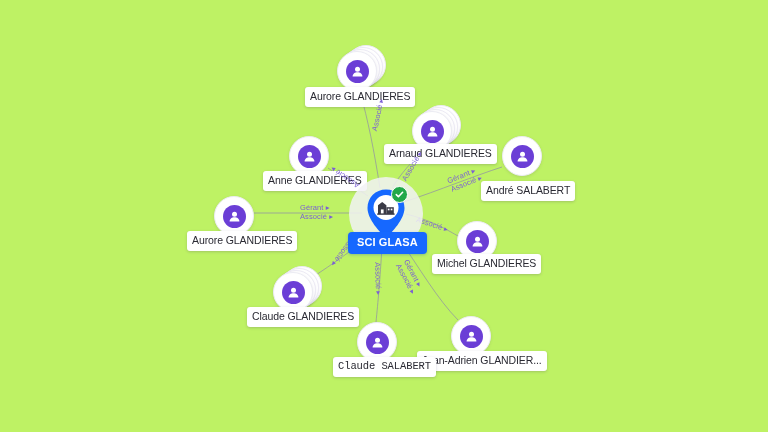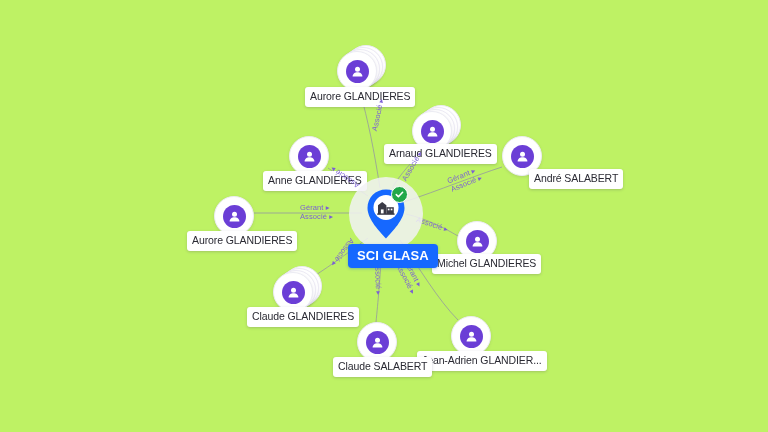--- a/index.html
+++ b/index.html
@@ -126,25 +126,25 @@
     border-radius: 50%;
     background: #21a84a;
     border: 1.5px solid #ffffff;
     display: flex;
     align-items: center;
     justify-content: center;
   }
   .company-label {
     position: absolute;
     left: -38px;
-    top: 30px;
+    top: 18px;
     white-space: nowrap;
     background: #1668ff;
     color: #ffffff;
-    font-size: 13px;
+    font-size: 11px;
     font-weight: bold;
     line-height: 1;
     padding: 5px 9px 6px 9px;
     border-radius: 4px;
     letter-spacing: 0.1px;
     box-shadow: 0 1px 3px rgba(20,80,200,0.30);
     text-align: center;
   }
   
   .edge-label {
@@ -215,21 +215,21 @@
         <div class="avatar-stack">
           <div class="avatar">
             <div class="avatar-inner">
               <svg width="13" height="13" viewBox="0 0 13 13" xmlns="http://www.w3.org/2000/svg">
                 <circle cx="6.5" cy="4.3" r="2.5" fill="#ffffff"></circle>
                 <path d="M1.6 11.6 C1.6 8.5 4.0 7.2 6.5 7.2 C9.0 7.2 11.4 8.5 11.4 11.6 Z" fill="#ffffff"></path>
               </svg>
             </div>
           </div>
         </div>
-        <div class="person-label" style="left: -40px; top: 14px; margin-left: 48px;">André SALABERT</div>
+        <div class="person-label" style="left: -40px; top: 26px;">André SALABERT</div>
       </div>
       <div class="person" style="left: 476px; top: 240px;">
         <div class="avatar-stack">
           <div class="avatar">
             <div class="avatar-inner">
               <svg width="13" height="13" viewBox="0 0 13 13" xmlns="http://www.w3.org/2000/svg">
                 <circle cx="6.5" cy="4.3" r="2.5" fill="#ffffff"></circle>
                 <path d="M1.6 11.6 C1.6 8.5 4.0 7.2 6.5 7.2 C9.0 7.2 11.4 8.5 11.4 11.6 Z" fill="#ffffff"></path>
               </svg>
             </div>
@@ -254,21 +254,21 @@
         <div class="avatar-stack">
           <div class="avatar">
             <div class="avatar-inner">
               <svg width="13" height="13" viewBox="0 0 13 13" xmlns="http://www.w3.org/2000/svg">
                 <circle cx="6.5" cy="4.3" r="2.5" fill="#ffffff"></circle>
                 <path d="M1.6 11.6 C1.6 8.5 4.0 7.2 6.5 7.2 C9.0 7.2 11.4 8.5 11.4 11.6 Z" fill="#ffffff"></path>
               </svg>
             </div>
           </div>
         </div>
-        <div class="person-label" style="left: -43px; top: 16px;">Claude SALABERT</div>
+        <div class="person-label" style="left: -43px; top: 16px; font-family: Liberation Mono, monospace;">Claude SALABERT</div>
       </div>
       <div class="person" style="left: 292px; top: 291px;">
         <div class="avatar-stack">
           <div class="stack-card s1"></div>
           <div class="stack-card s2"></div>
           <div class="stack-card s3"></div>
           <div class="avatar">
             <div class="avatar-inner">
               <svg width="13" height="13" viewBox="0 0 13 13" xmlns="http://www.w3.org/2000/svg">
                 <circle cx="6.5" cy="4.3" r="2.5" fill="#ffffff"></circle>

